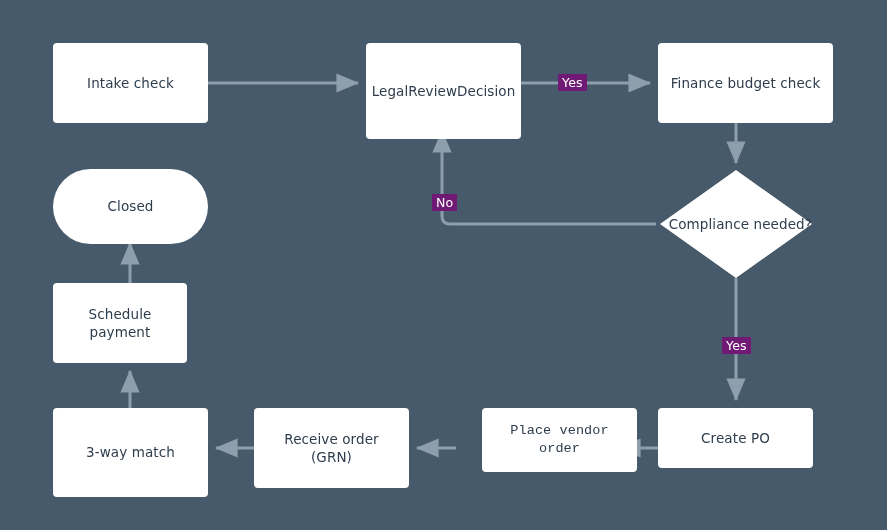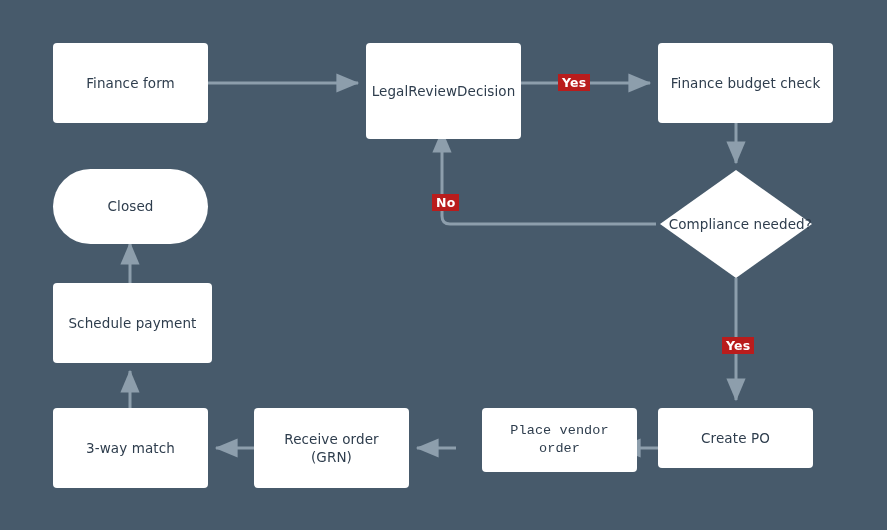--- a/index.html
+++ b/index.html
@@ -61,23 +61,23 @@
     clip-path: polygon(50% 0%, 100% 50%, 50% 100%, 0% 50%);
     z-index: -1;
   }
   .diamond .dlabel {
     position: relative;
     z-index: 1;
   }
   .edge-label {
     position: absolute;
     color: #ffffff;
-    background: #b91c1c;
+    background: #701a75;
     font-size: 12.5px;
-    font-weight: bold;
+    font-weight: normal;
     letter-spacing: 0.2px;
     padding: 1px 4px;
     white-space: nowrap;
     z-index: 3;
     line-height: 1.2;
   }
 </style>
 </head>
 <body>
 
@@ -98,45 +98,45 @@
       <path d="M658,448 L619,448"></path>
       <path d="M456,448 L417,448"></path>
       <path d="M254,448 L216,448"></path>
       <path d="M130,408 L130,371"></path>
       <path d="M130,283 L130,243"></path>
     </g>
   </svg>
 
   <div id="node-layer">
       <div class="node rect" style="left: 53px; top: 43px; width: 155px; height: 80px;">
-        <span>Finance form</span>
+        <span>Intake check</span>
       </div>
       <div class="node rect" style="left: 366px; top: 43px; width: 155px; height: 96px;">
         <span>LegalReviewDecision</span>
       </div>
       <div class="node rect" style="left: 658px; top: 43px; width: 175px; height: 80px;">
         <span>Finance budget check</span>
       </div>
       <div class="node diamond" style="left: 660px; top: 170px; width: 152px; height: 108px;">
         <div class="diamond-shape"></div>
         <span class="dlabel">Compliance needed?</span>
       </div>
       <div class="node rect" style="left: 658px; top: 408px; width: 155px; height: 60px;">
         <span>Create PO</span>
       </div>
       <div class="node rect" style="left: 482px; top: 408px; width: 155px; height: 64px; font-family: Liberation Mono, monospace;">
         <span>Place vendor order</span>
       </div>
       <div class="node rect" style="left: 254px; top: 408px; width: 155px; height: 80px;">
         <span>Receive order (GRN)</span>
       </div>
-      <div class="node rect" style="left: 53px; top: 408px; width: 155px; height: 80px;">
+      <div class="node rect" style="left: 53px; top: 408px; width: 155px; height: 89px;">
         <span>3-way match</span>
       </div>
-      <div class="node rect" style="left: 53px; top: 283px; width: 159px; height: 80px;">
+      <div class="node rect" style="left: 53px; top: 283px; width: 134px; height: 80px;">
         <span>Schedule payment</span>
       </div>
       <div class="node stadium" style="left: 53px; top: 169px; width: 155px; height: 75px;">
         <span>Closed</span>
       </div>
     </div>
   <div id="label-layer">
       <div class="edge-label" style="left: 558px; top: 74px;">Yes</div>
       <div class="edge-label" style="left: 432px; top: 194px;">No</div>
       <div class="edge-label" style="left: 722px; top: 337px;">Yes</div>

